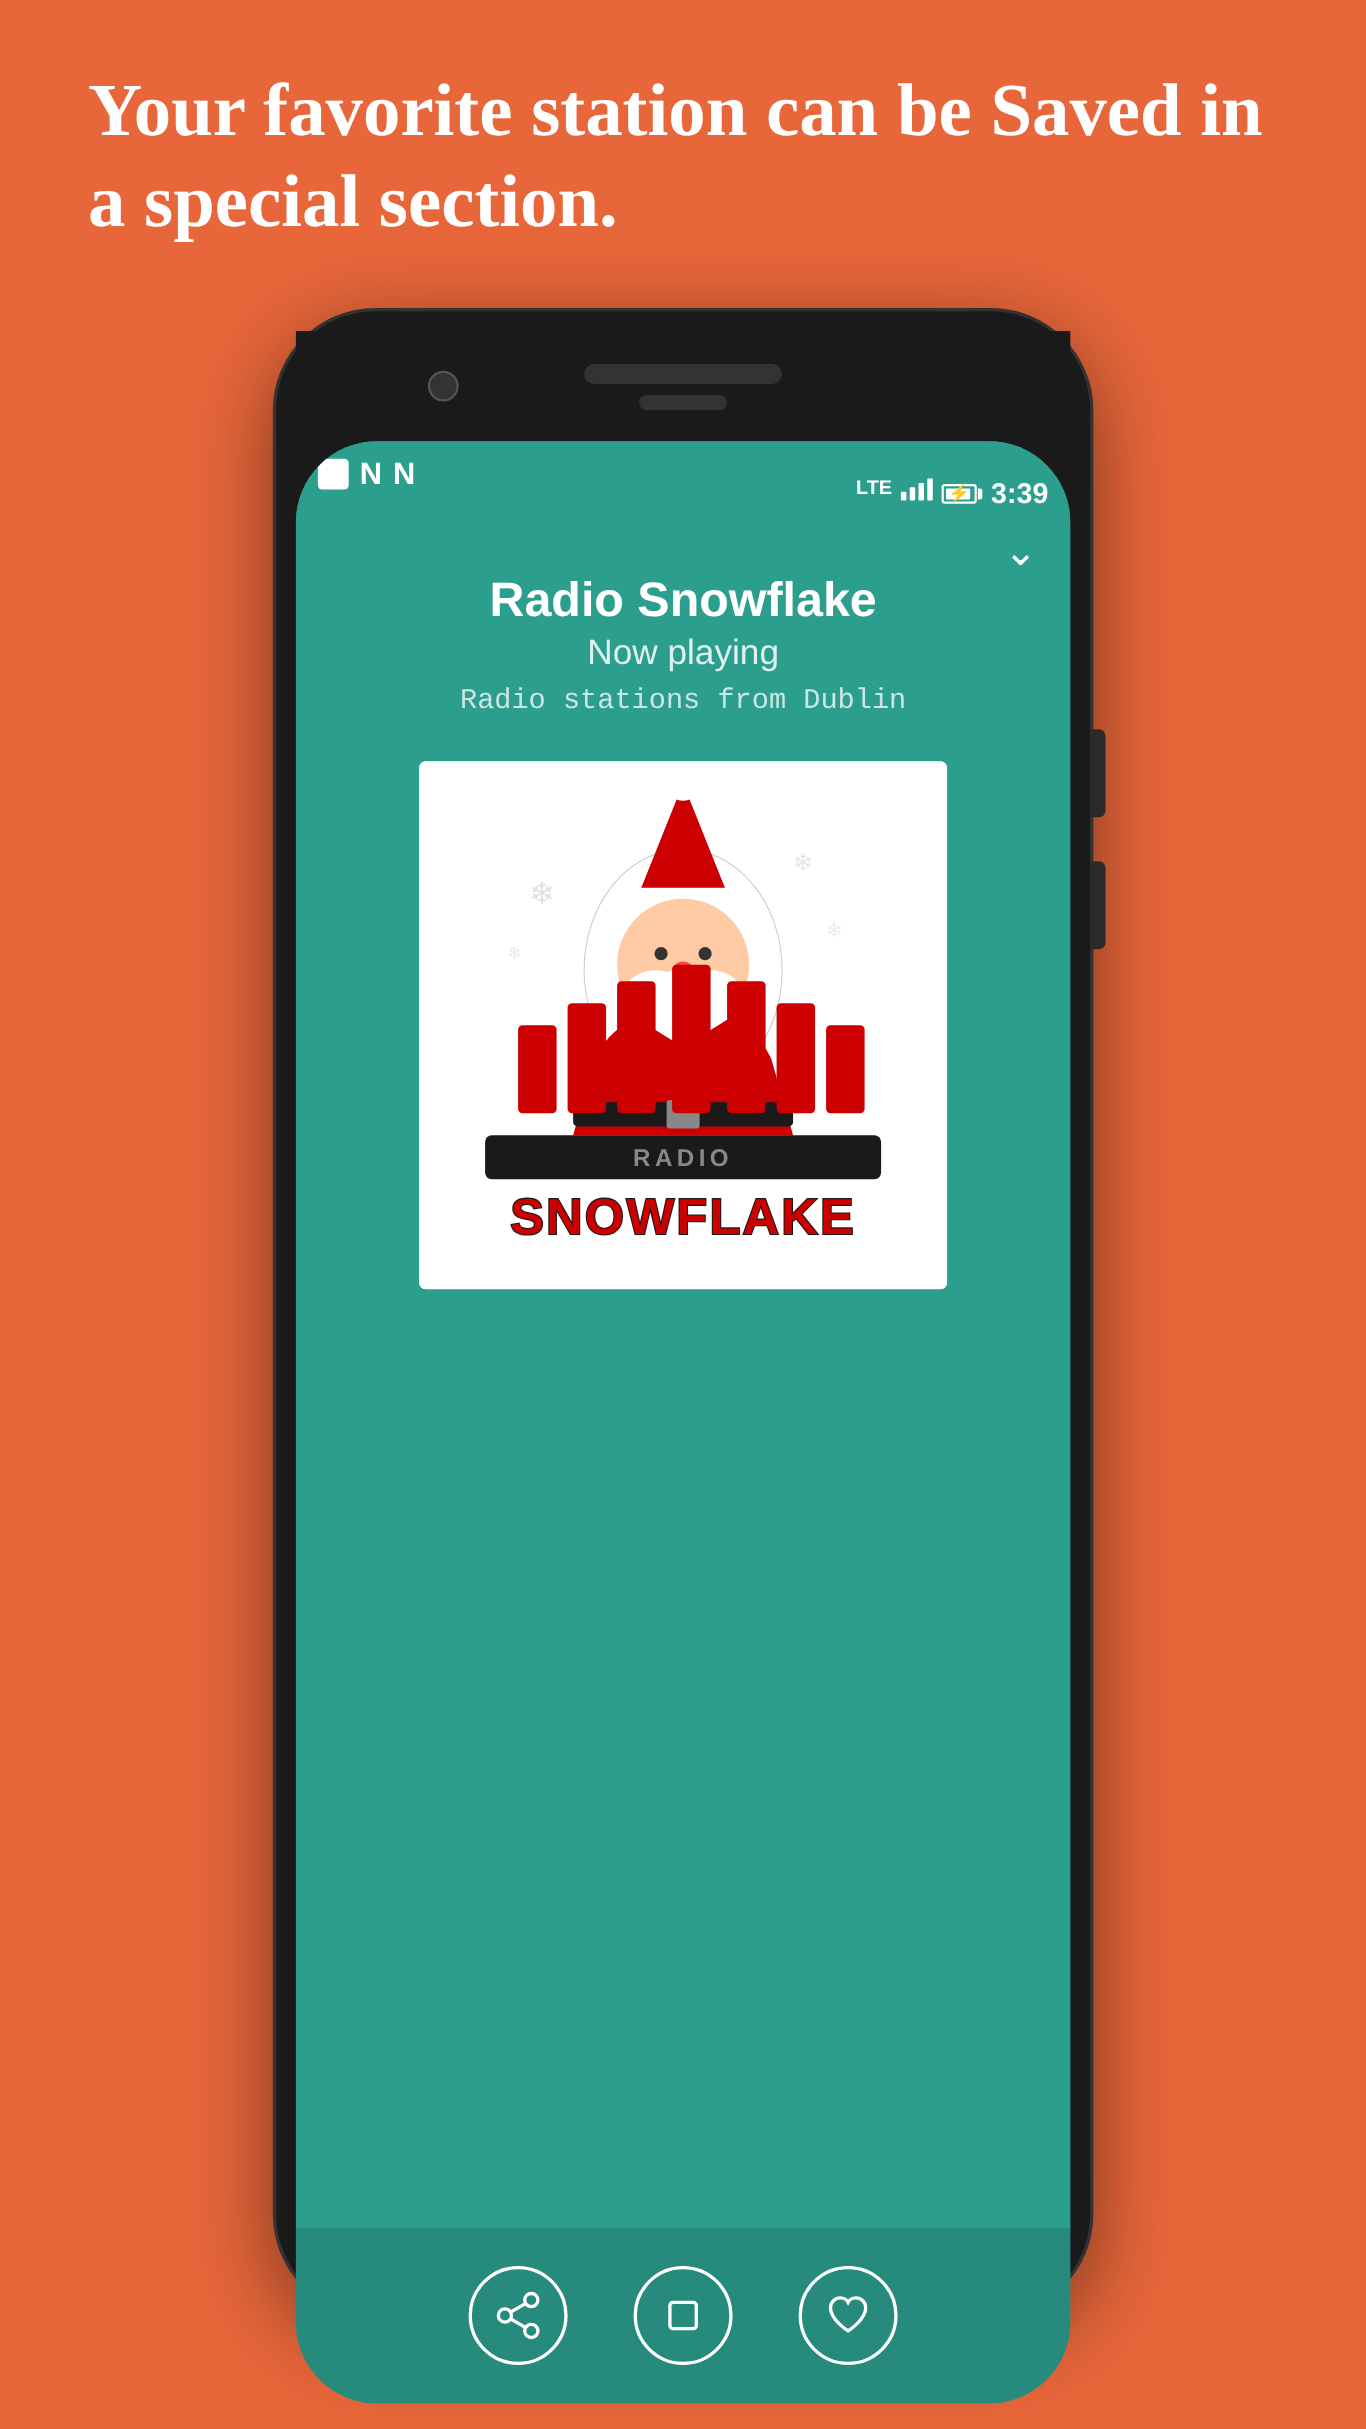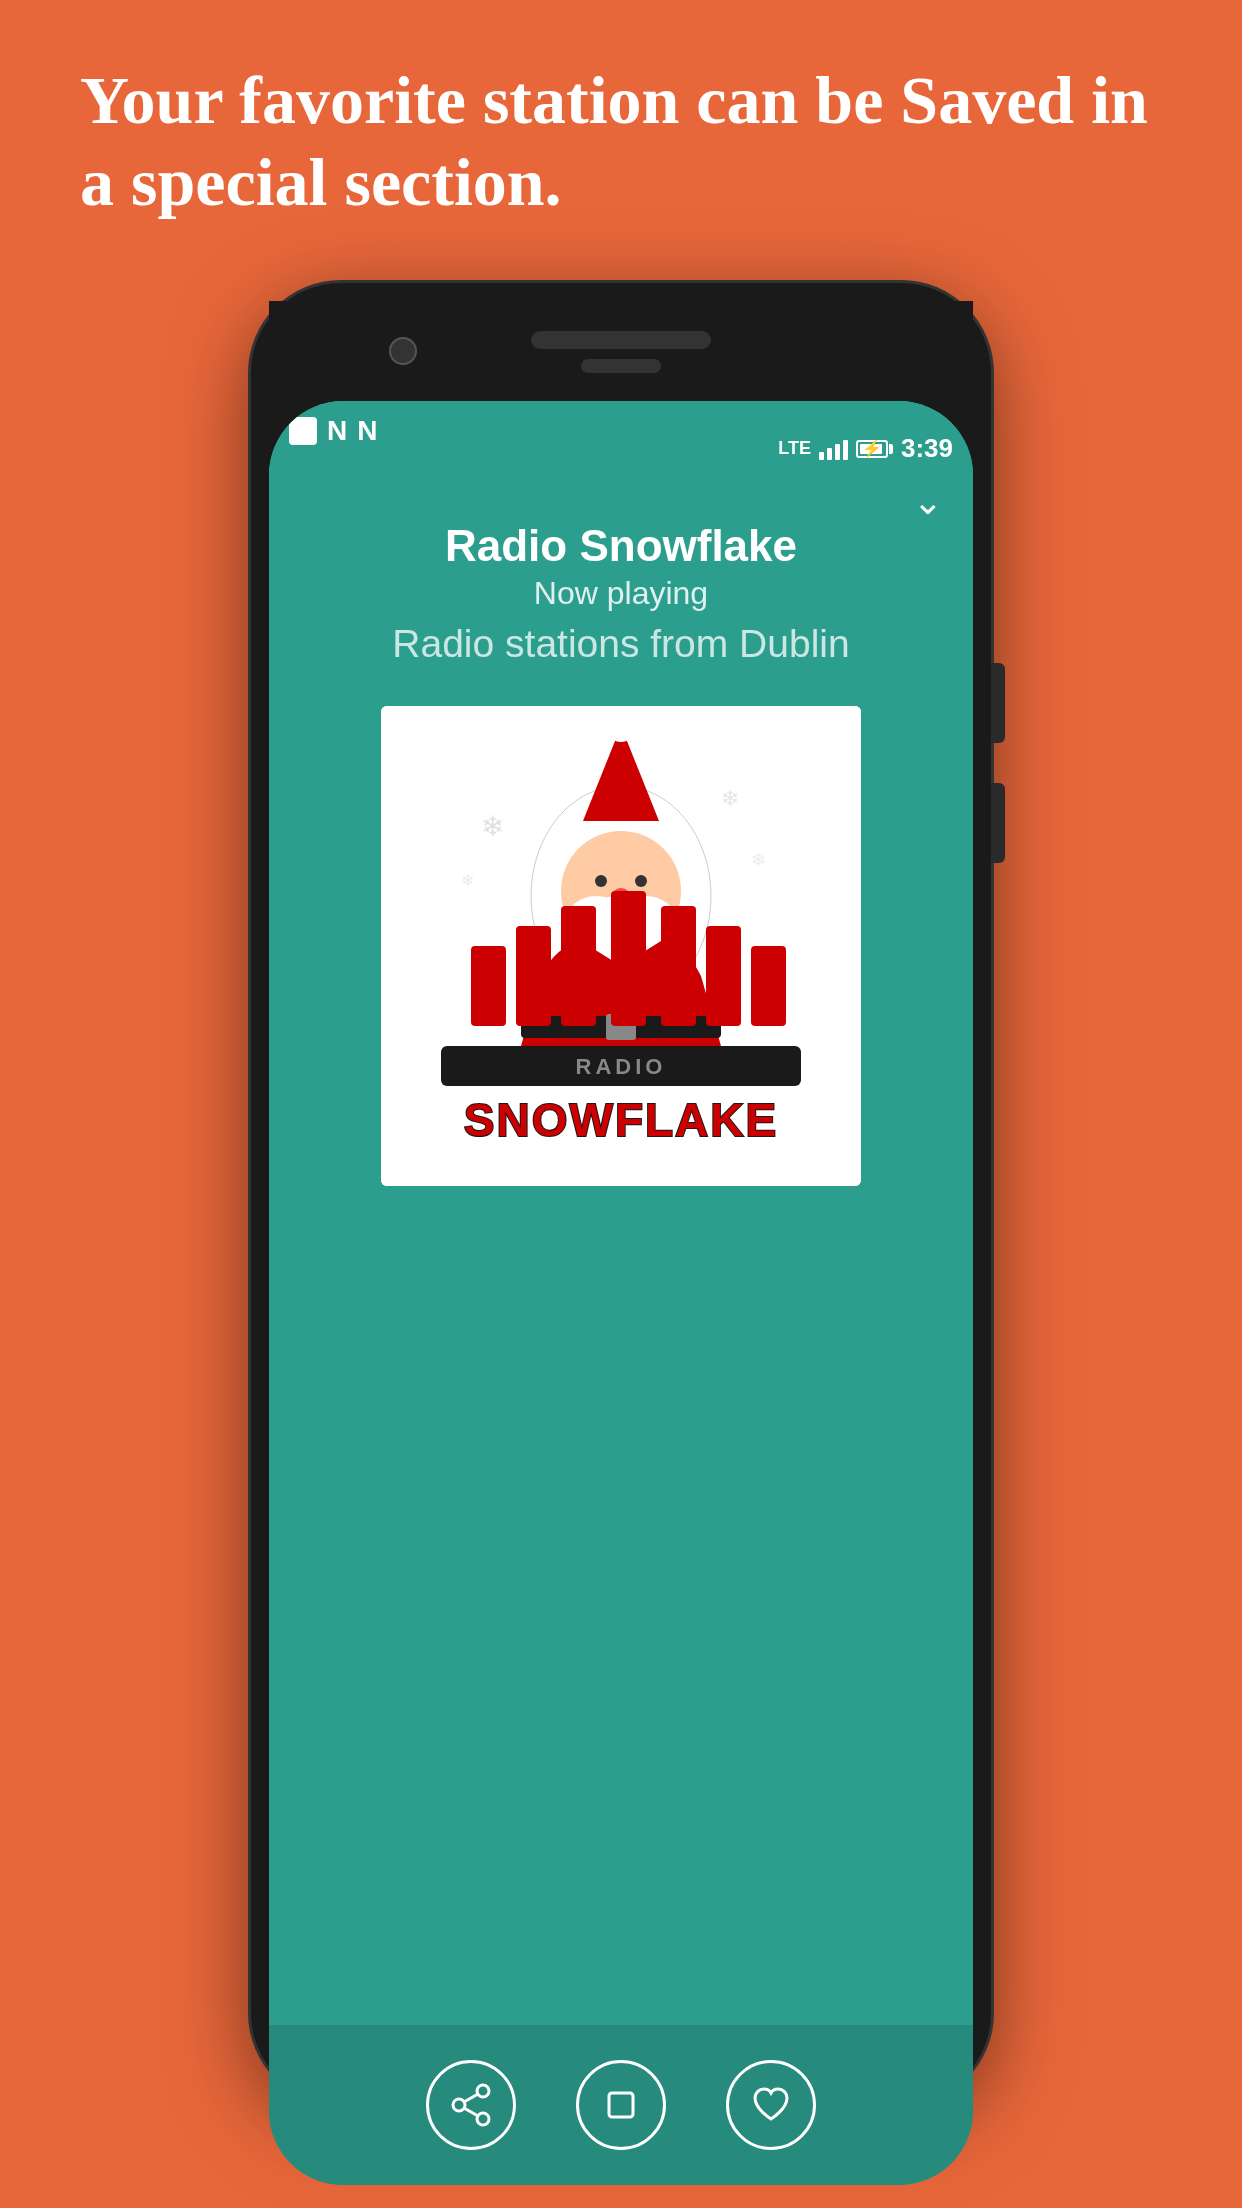--- a/index.html
+++ b/index.html
@@ -148,21 +148,20 @@
     .status-n-icon {
       color: white;
       font-size: 28px;
       font-weight: bold;
       font-family: sans-serif;
     }
 
     .status-right {
       margin-left: auto;
       display: flex;
-      align-items: center;
       gap: 8px;
       color: white;
       font-size: 22px;
       font-family: sans-serif;
       margin-top: 35px;
     }
 
     .lte-badge {
       font-size: 18px;
       font-weight: bold;
@@ -259,23 +258,23 @@
     .now-playing-label {
       color: rgba(255,255,255,0.85);
       font-size: 32px;
       margin-top: 4px;
       font-family: sans-serif;
       text-align: center;
     }
 
     .station-location {
       color: rgba(255,255,255,0.75);
-      font-size: 39px;
+      font-size: 26px;
       margin-top: 10px;
-      font-family: Liberation Sans, sans-serif;
+      font-family: Liberation Mono, monospace;
       text-align: center;
     }
 
     .album-art {
       width: 480px;
       height: 480px;
       background: white;
       border-radius: 6px;
       margin-top: 40px;
       display: flex;

